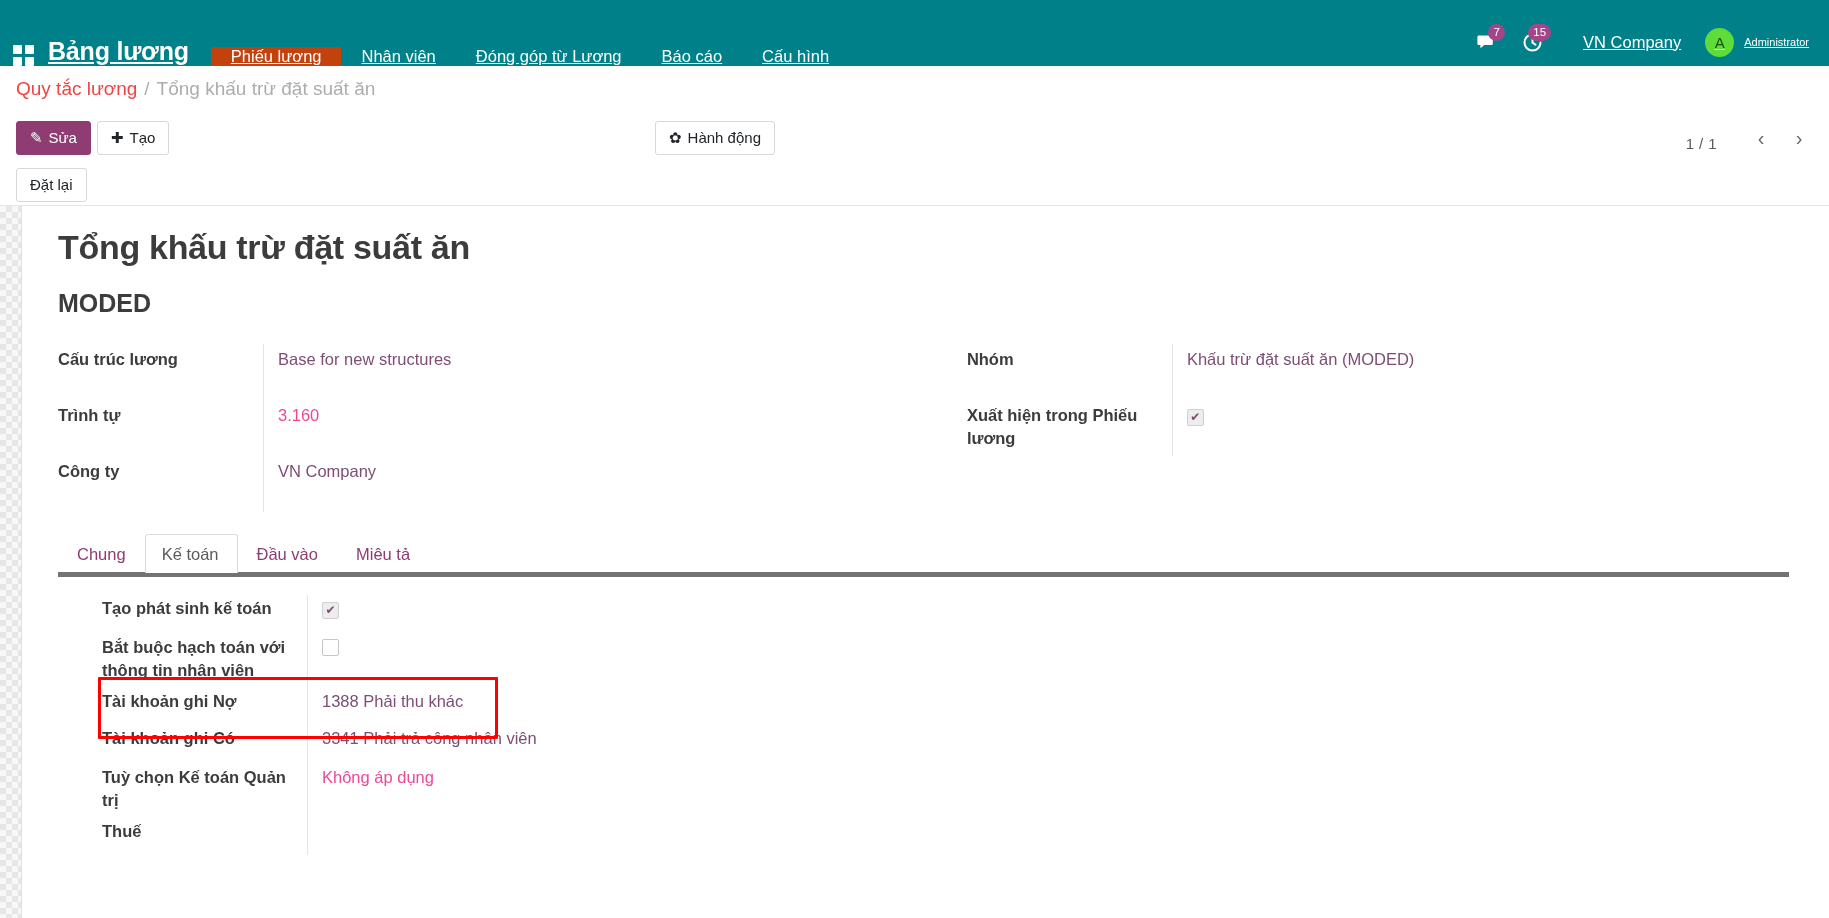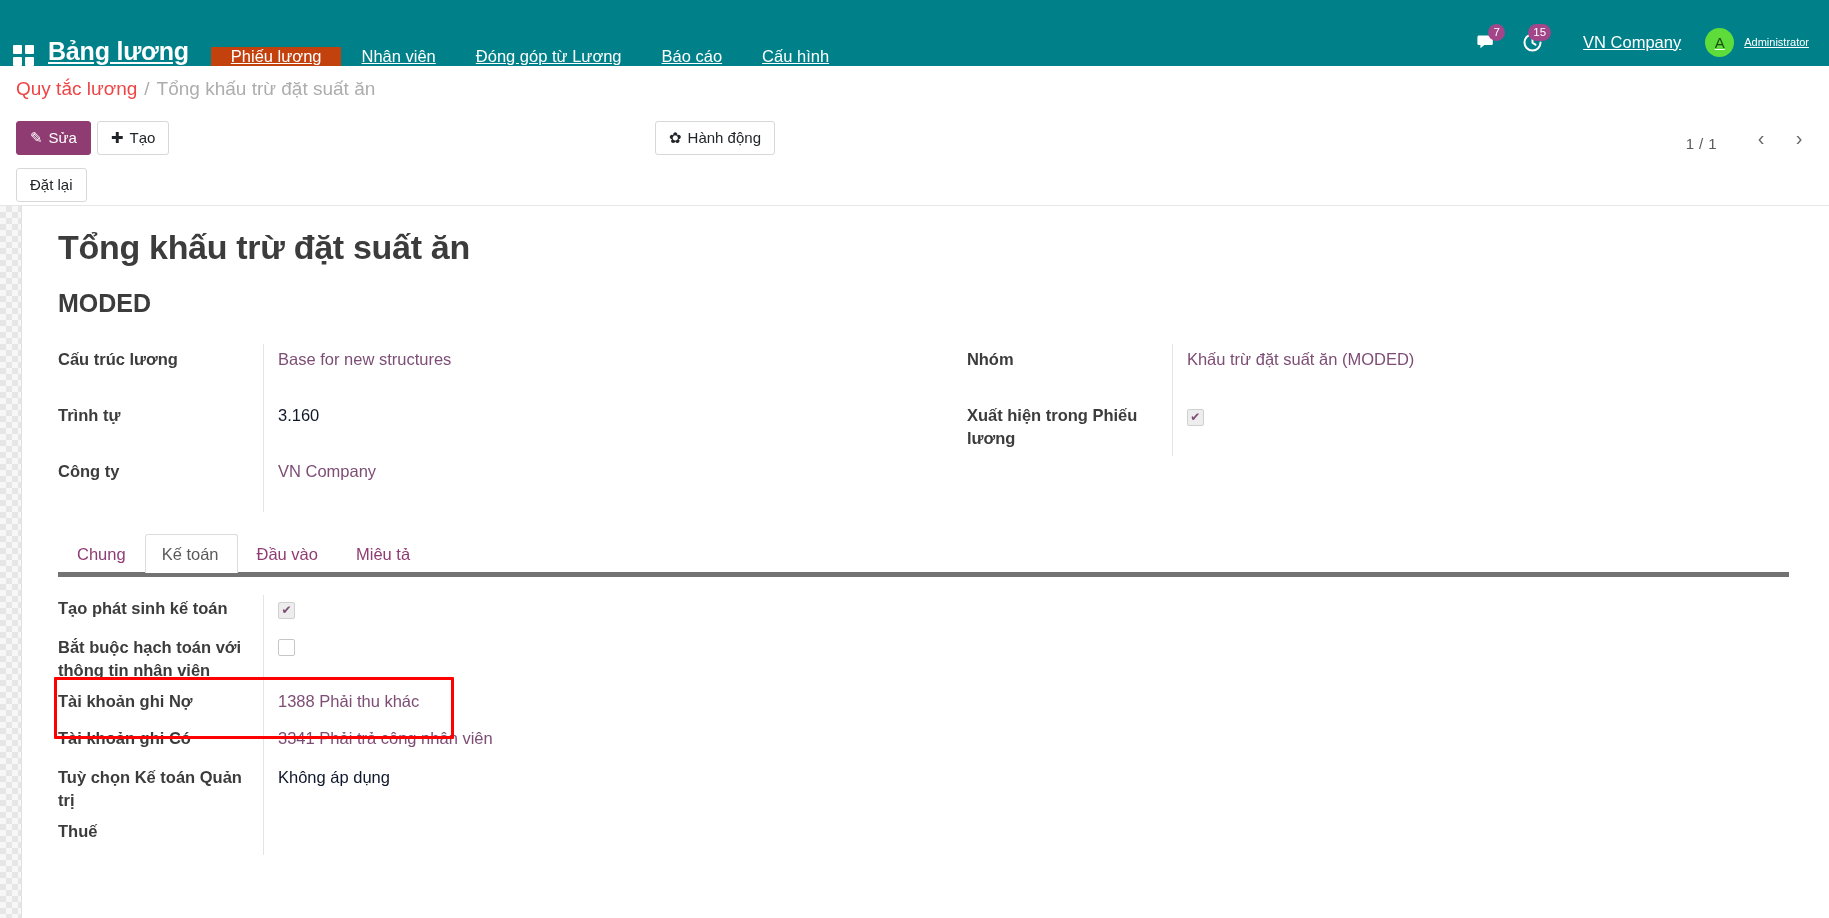--- a/index.html
+++ b/index.html
@@ -143,21 +143,21 @@
   .flabel {
     width: 205px; flex: 0 0 205px;
     font-size: 16.5px; color: #3c3c3c; font-weight: bold;
     padding-top: 4px; line-height: 1.38;
   }
   .fvalue {
     flex: 1; border-left: 1px solid #e4e4e4;
     padding: 4px 0 0 14px;
     font-size: 16.5px; color: #7d4d75; line-height: 1.38;
   }
-  .fvalue.plain { color: #0f172a; }
+  .fvalue.plain { color: #ec4899; }
 
   .chkbox {
     width: 17px; height: 17px; display: inline-flex;
     align-items: center; justify-content: center;
     background: #ededed; border: 1px solid #d0d0d0; border-radius: 2px;
     color: #7d4d75; font-size: 12px; line-height: 1; margin-top: 3px;
     cursor: pointer;
   }
   .chkbox.unchecked { background: #ffffff; border: 1px solid #c6c6c6; color: transparent; }
 
@@ -172,21 +172,21 @@
     padding: 10px 18px 9px 18px;
     cursor: pointer; border: 1px solid transparent;
     border-bottom: none; margin-bottom: -1px;
     border-radius: 3px 3px 0 0; white-space: nowrap;
   }
   .tab.active {
     color: #5a5a5a; background: #ffffff;
     border-color: #dcdcdc #dcdcdc #ffffff;
     padding-left: 16px;
   }
-  .tab-body { padding-top: 18px; position: relative; }
+  .tab-body { padding-top: 18px; position: relative; margin-left: 44px; }
 
   .acct-rows { position: relative; width: 50%; padding-right: 50px; }
   .frow.compact { min-height: 37px; }
   .frow.compact .flabel { padding-top: 2px; }
   .frow.compact .fvalue { padding-top: 2px; }
   .highlight-box {
     position: absolute;
     border: 3px solid #fe0000;
     pointer-events: none;
     border-radius: 1px;

